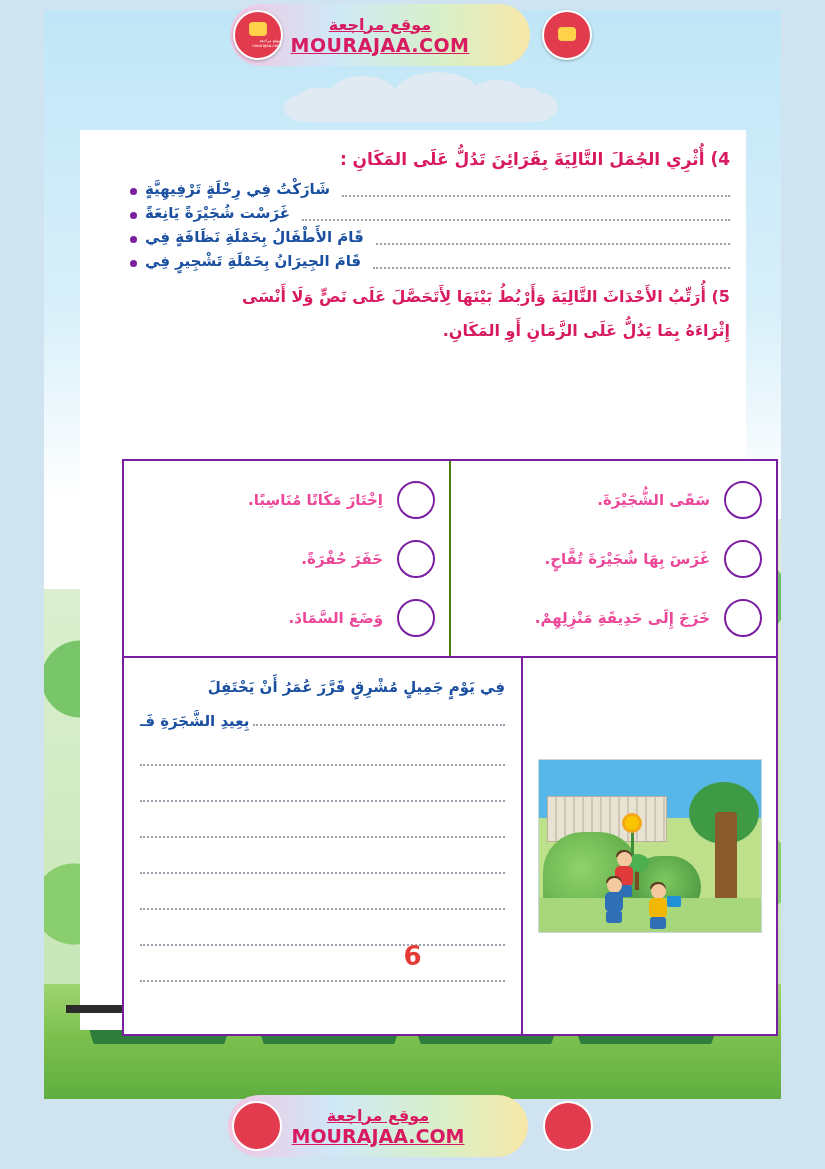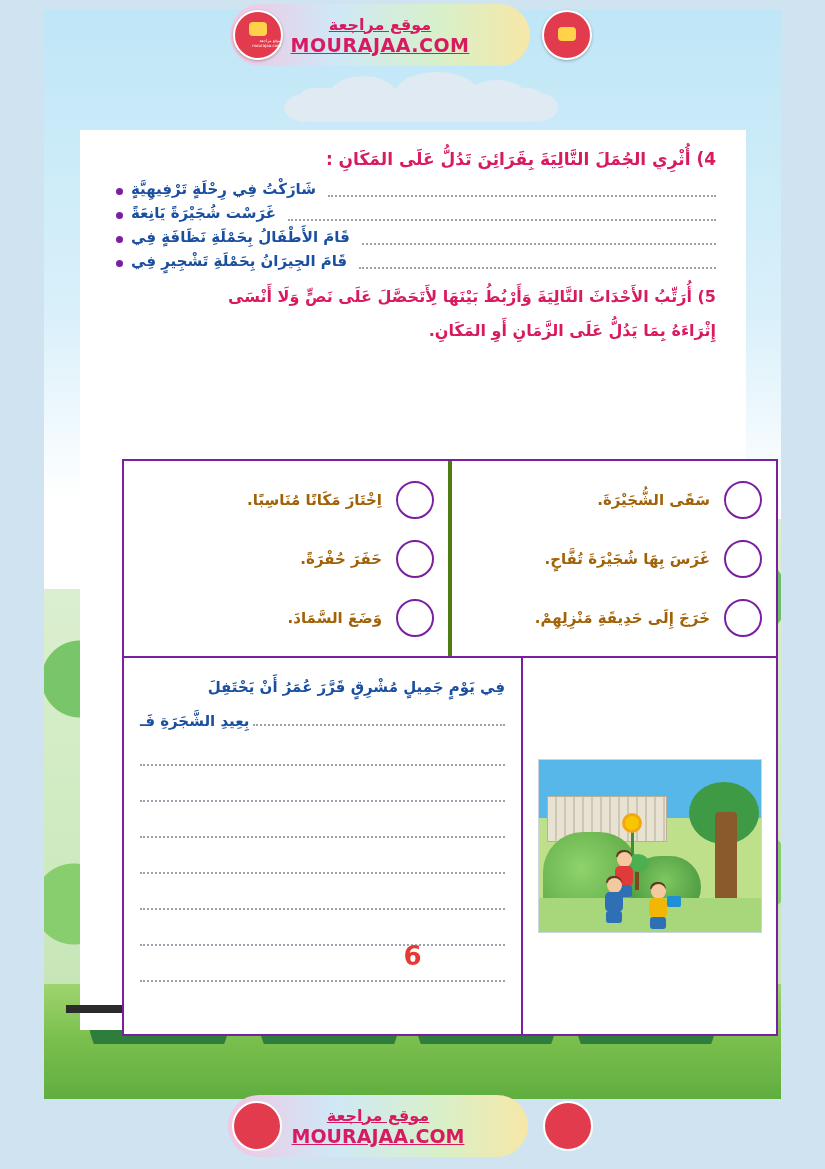--- a/index.html
+++ b/index.html
@@ -108,21 +108,21 @@
   .cloud .c4{left:190px;top:6px;width:62px;height:38px;}
   .cloud .c5{left:8px;top:20px;width:44px;height:28px;}
   .cloud .c6{left:238px;top:18px;width:44px;height:30px;}
   .cloud .txt{
     position:absolute;left:0;right:0;top:16px;text-align:center;
     color:#6a1b9a;font-size:14px;font-weight:bold;z-index:2;
   }
 
   
   .ex-block{
-    position:absolute;left:72px;top:134px;width:600px;
+    position:absolute;left:86px;top:134px;width:600px;
     z-index:4;
     text-align:right;
   }
   .q-line{
     color:#d81b60;font-size:17px;font-weight:bold;direction:rtl;
     line-height:30px;margin-bottom:6px;
   }
   .bullets{margin:0;padding:0;list-style:none;}
   .bullets li{
     display:flex;flex-direction:row-reverse;align-items:center;
@@ -146,30 +146,30 @@
 
   
   .order-table{
     position:absolute;left:78px;top:449px;width:652px;height:196px;
     border:2px solid #7b1fa2;display:flex;z-index:4;background:#fff;
   }
   .order-col{
     flex:1;display:flex;flex-direction:column;justify-content:space-around;
     padding:10px 14px;box-sizing:border-box;
   }
-  .order-col.left{border-left:4px solid #4d7c0f;}
+  .order-col.left{border-left:2px solid #4d7c0f;}
   .order-row{
     display:flex;flex-direction:row;align-items:center;justify-content:flex-start;
     gap:14px;direction:rtl;
   }
   .order-circle{
     width:34px;height:34px;border-radius:50%;border:2px solid #7b1fa2;flex:none;
     background:#fff;
   }
-  .order-text{color:#a16207;font-size:15px;font-weight:bold;direction:rtl;white-space:nowrap;}
+  .order-text{color:#ec4899;font-size:15px;font-weight:bold;direction:rtl;white-space:nowrap;}
 
   
   .write-table{
     position:absolute;left:78px;top:646px;width:652px;height:376px;
     border:2px solid #7b1fa2;display:flex;z-index:4;background:#fff;
   }
   .write-left{
     width:255px;border-left:2px solid #7b1fa2;box-sizing:border-box;
     display:flex;align-items:center;justify-content:center;
   }

